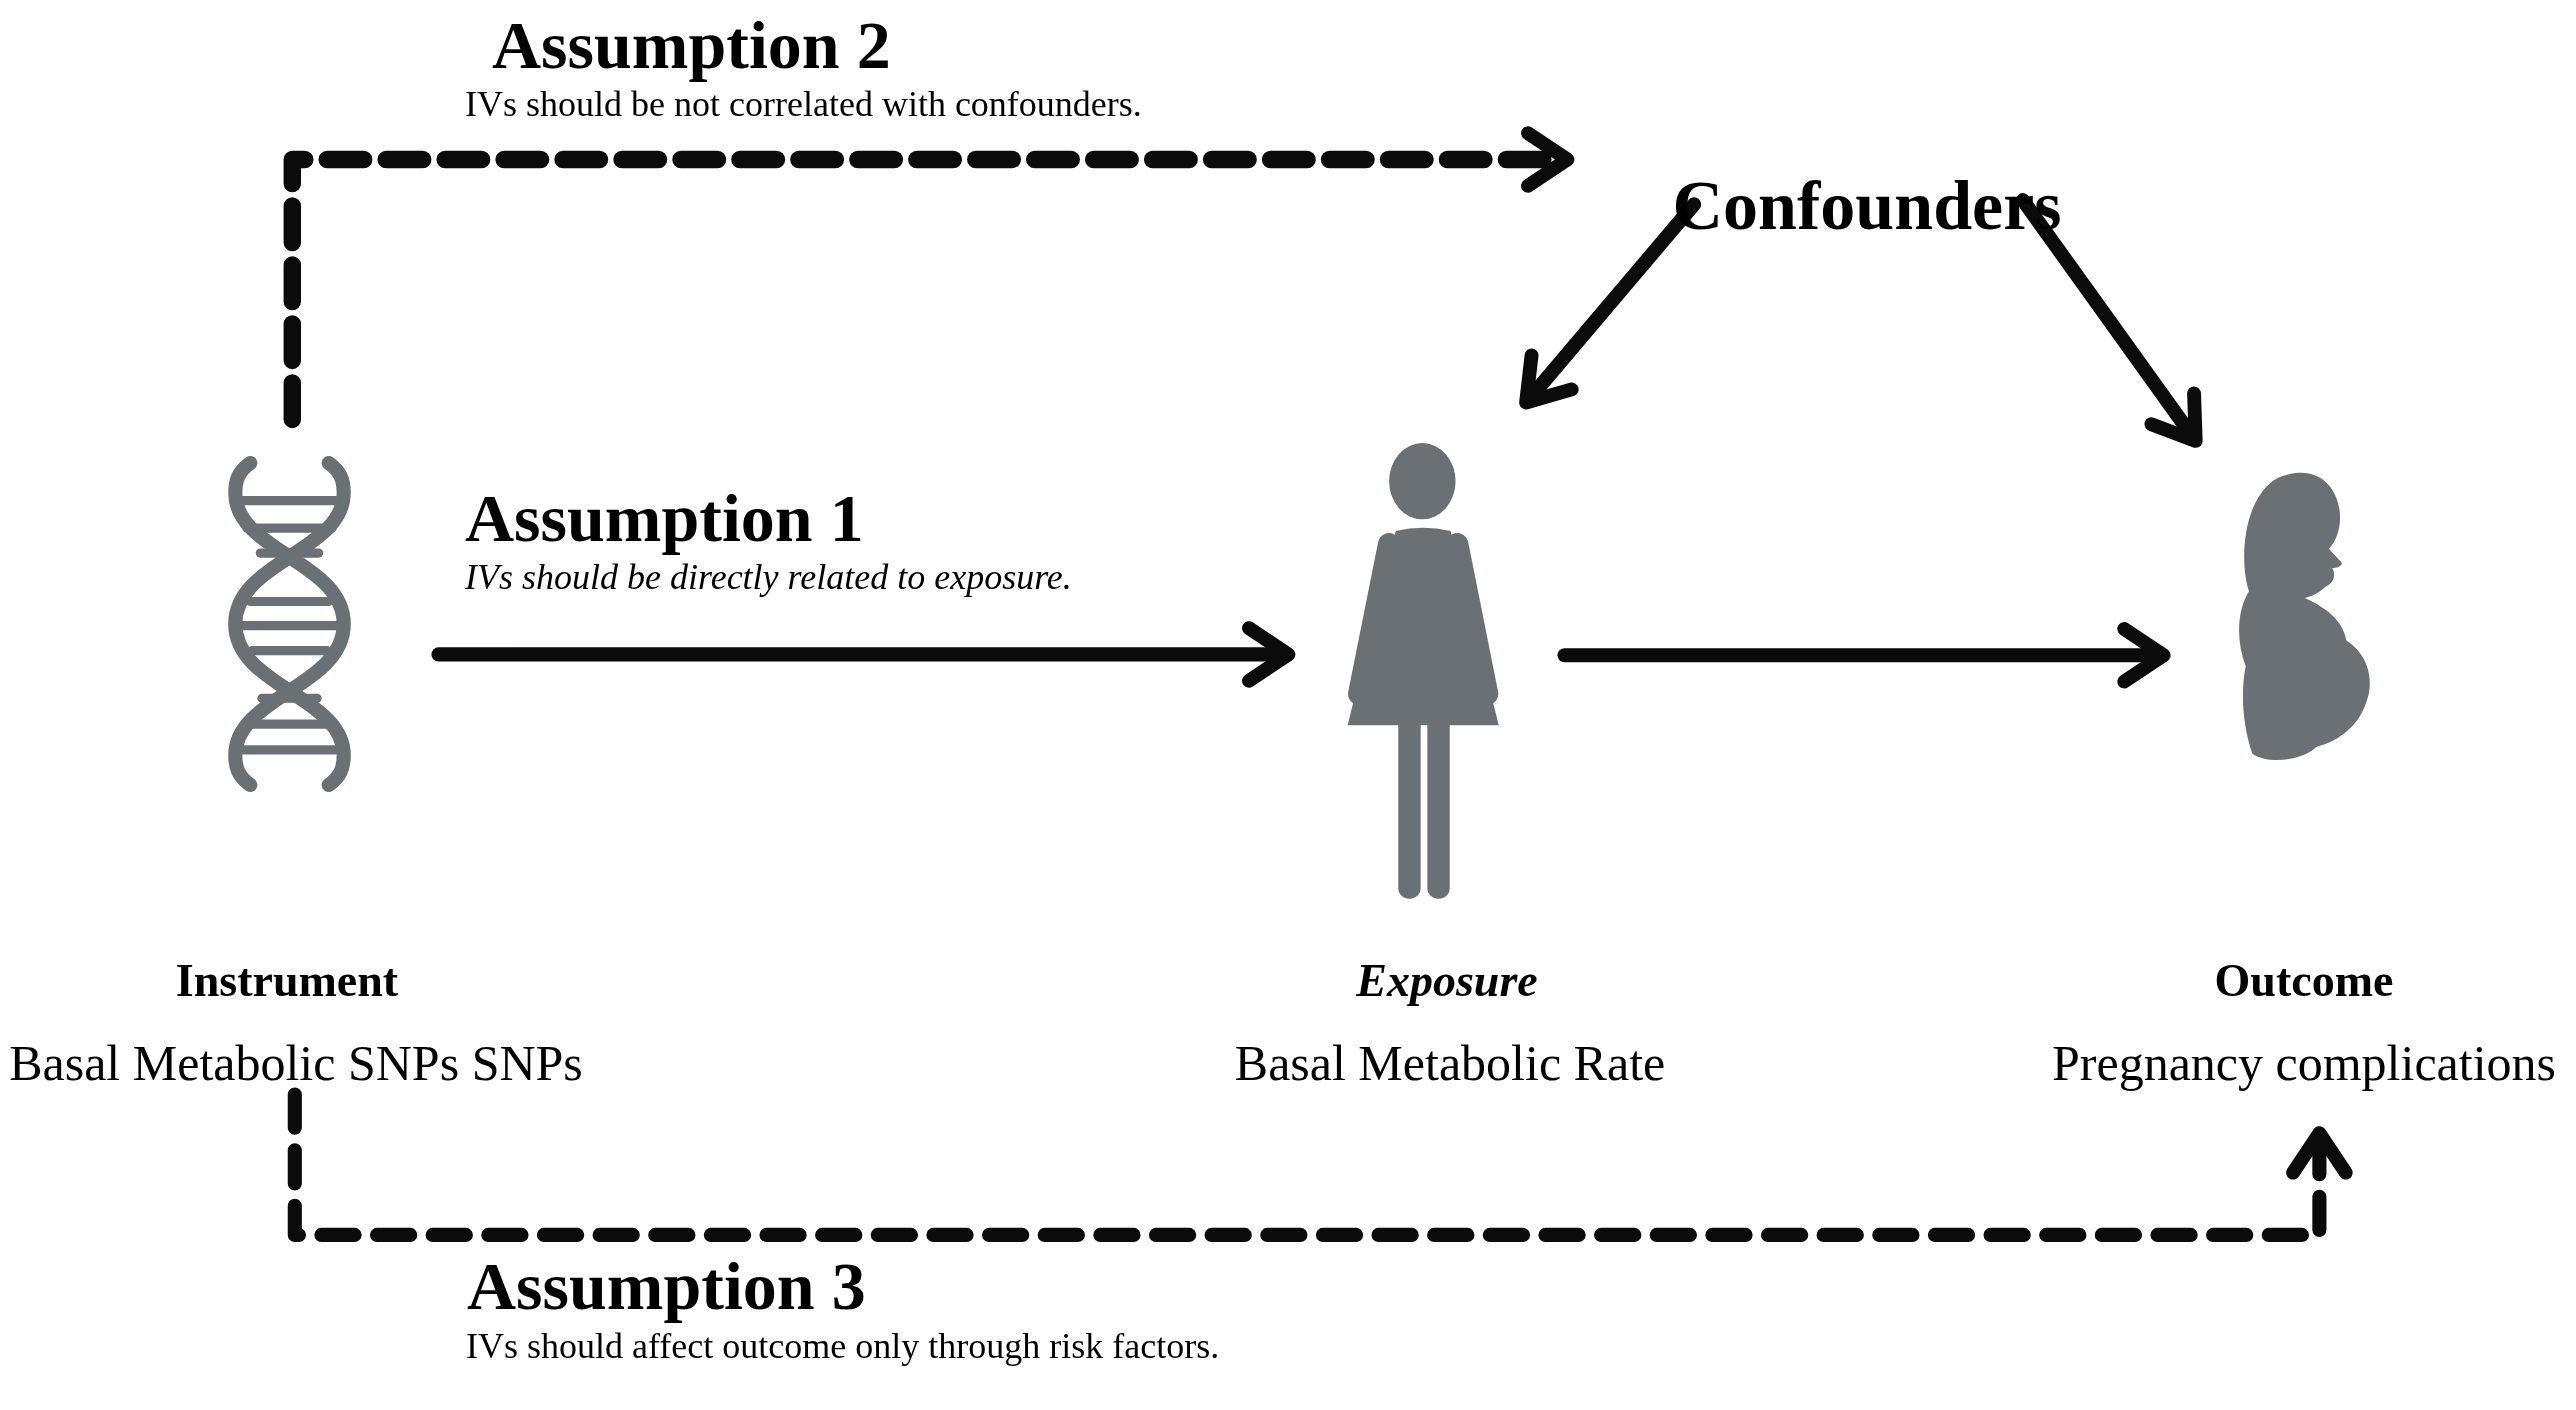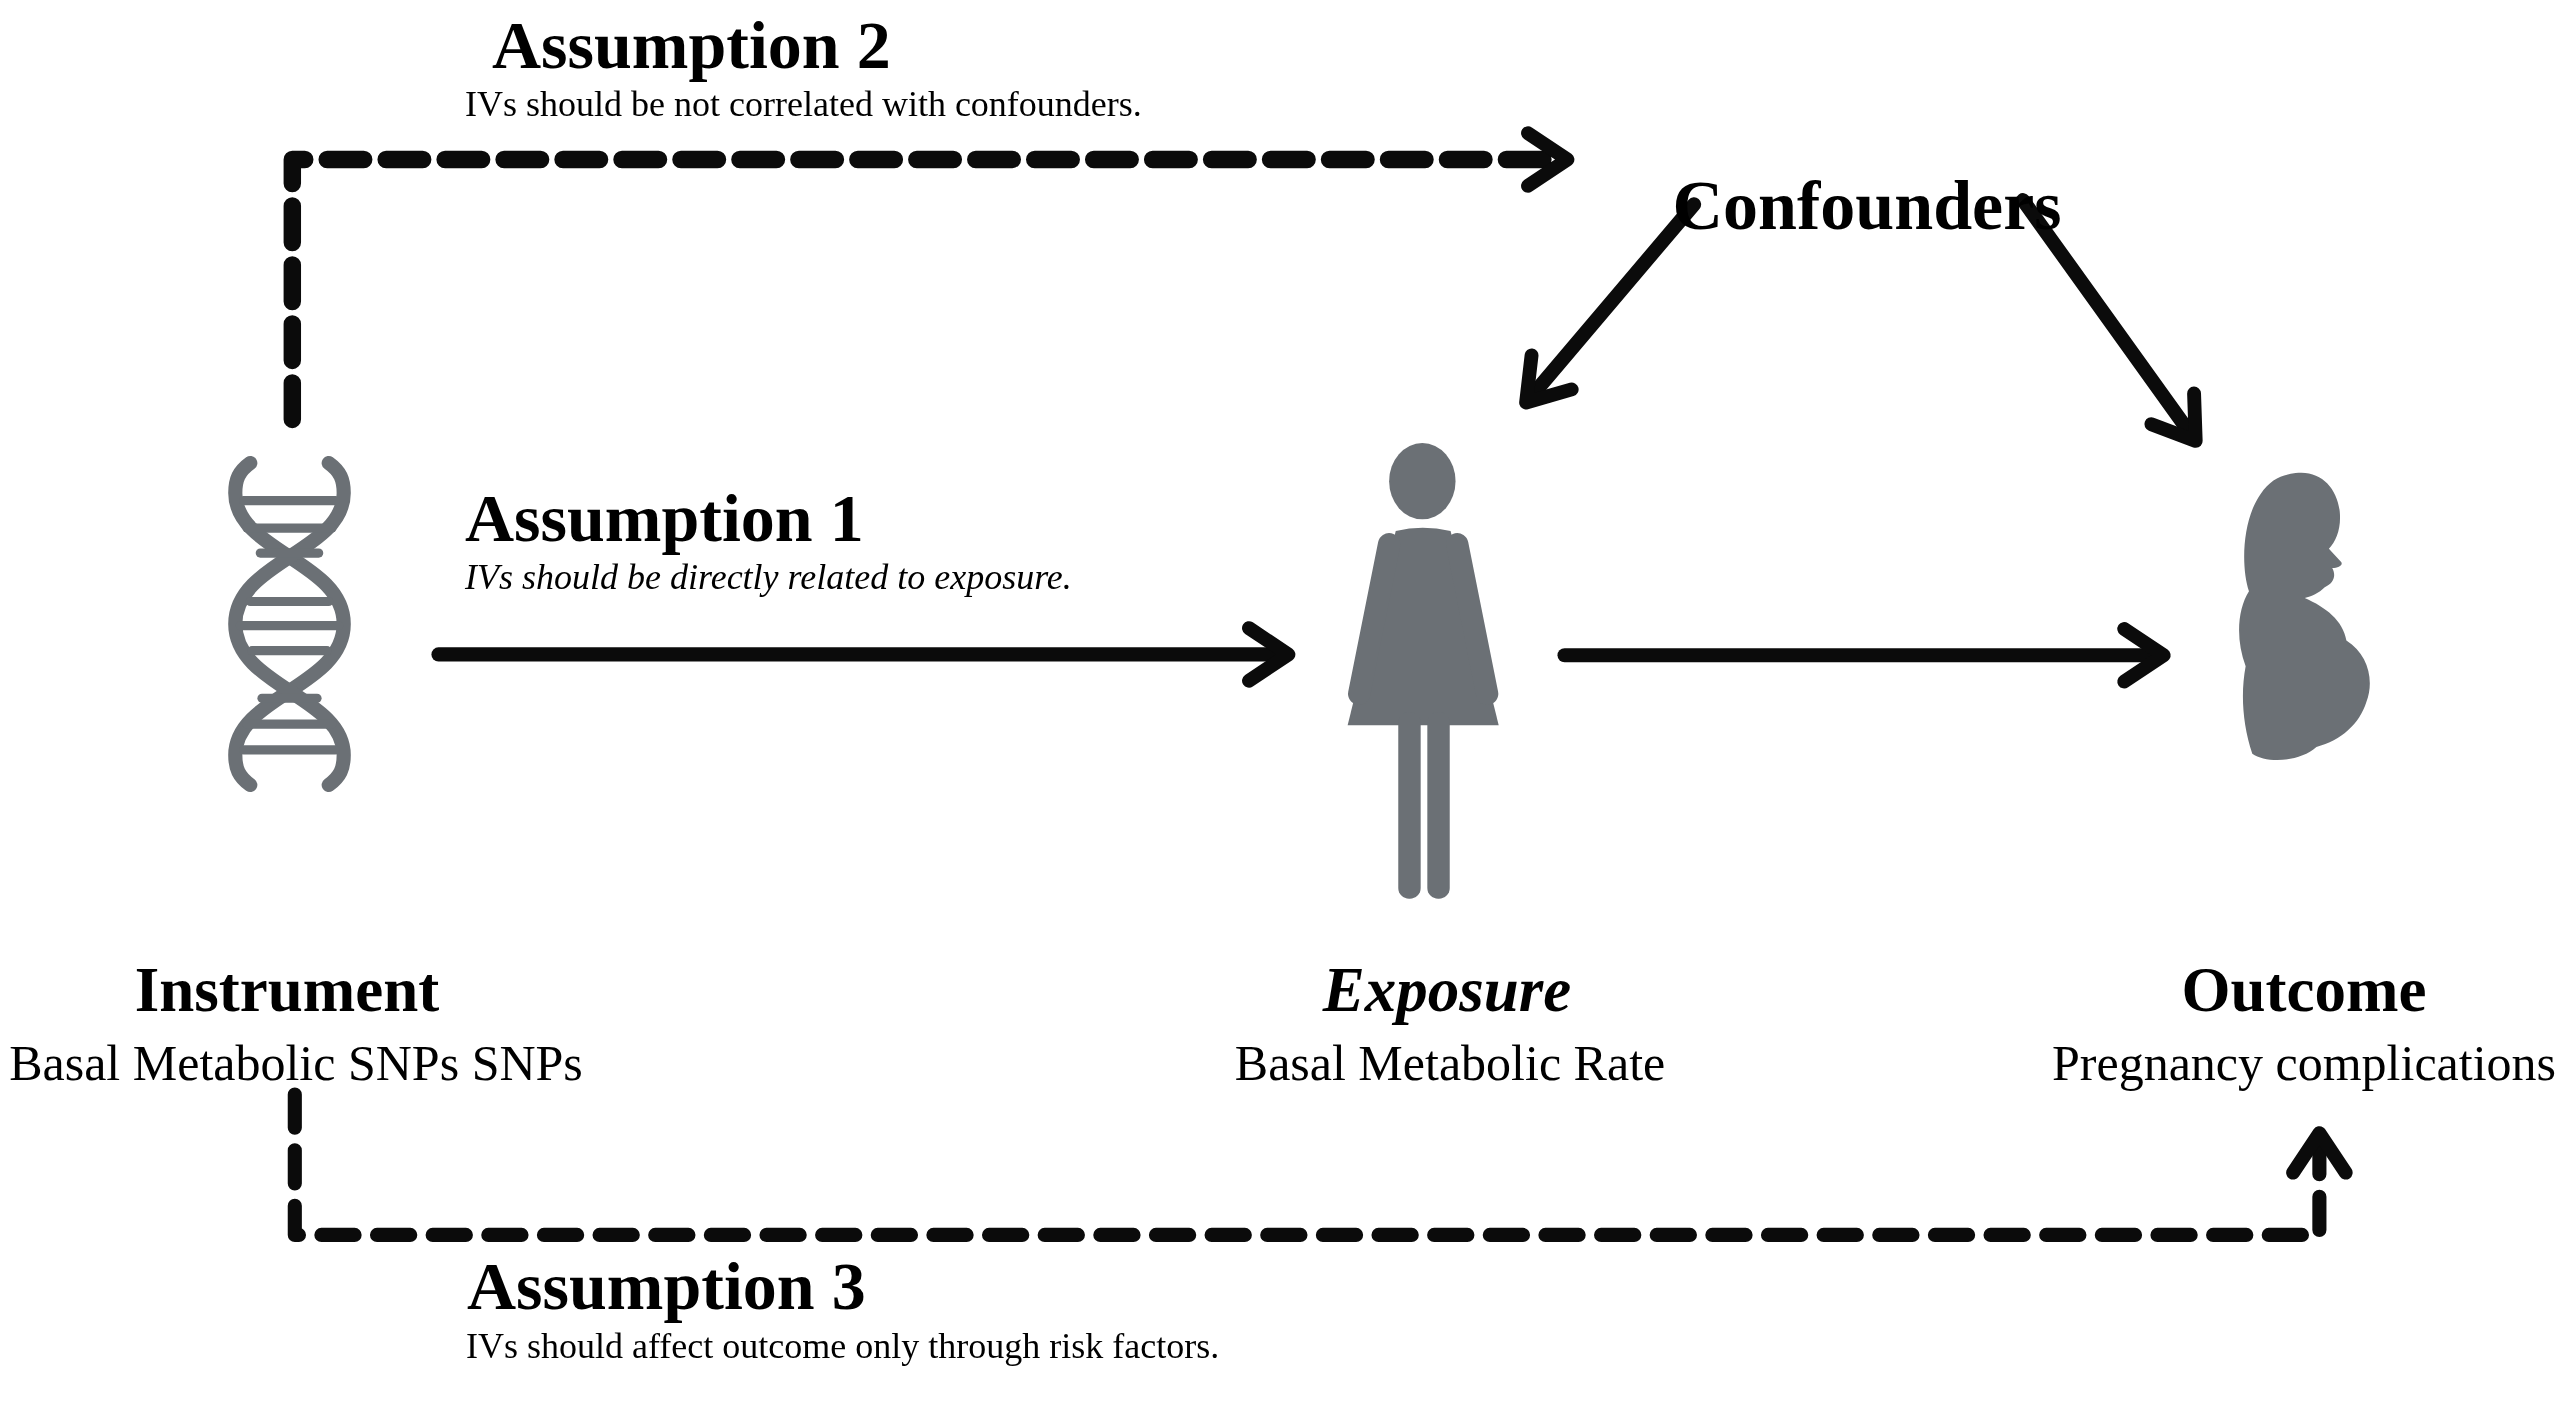--- a/index.html
+++ b/index.html
@@ -6,21 +6,21 @@
   body{
     width:2576px;height:1411px;
     background:var(--bg,#ffffff);
     position:relative;overflow:hidden;
     font-family:"Liberation Serif","DejaVu Serif",serif;
     color:var(--text,#000);
   }
   .abs{position:absolute;}
   .title{font-size:68px;font-weight:bold;line-height:1.05;white-space:nowrap;}
   .desc{font-size:36px;line-height:1.1;white-space:nowrap;}
-  .node-label{font-size:63px;font-weight:bold;line-height:1.05;white-space:nowrap;transform:translateX(-50%);}
+  .node-label{font-size:46px;font-weight:bold;line-height:1.05;white-space:nowrap;transform:translateX(-50%);}
   .node-sub{font-size:50px;line-height:1.1;white-space:nowrap;transform:translateX(-50%);}
   .conf{font-size:70px;font-weight:bold;white-space:nowrap;transform:translateX(-50%);}
   svg.layer{position:absolute;left:0;top:0;}
   .arrow{stroke:var(--arrow,#0b0b0b);fill:none;stroke-linecap:round;stroke-linejoin:round;}
   .icon-fill{fill:var(--icon-gray,#6b7075);}
   .icon-stroke{stroke:var(--icon-gray,#6b7075);fill:none;}
 </style>
 </head>
 <body style="--arrow: #0b0b0b; --icon-gray: #6b7075; --text: #000000; --bg: #ffffff;">
 

